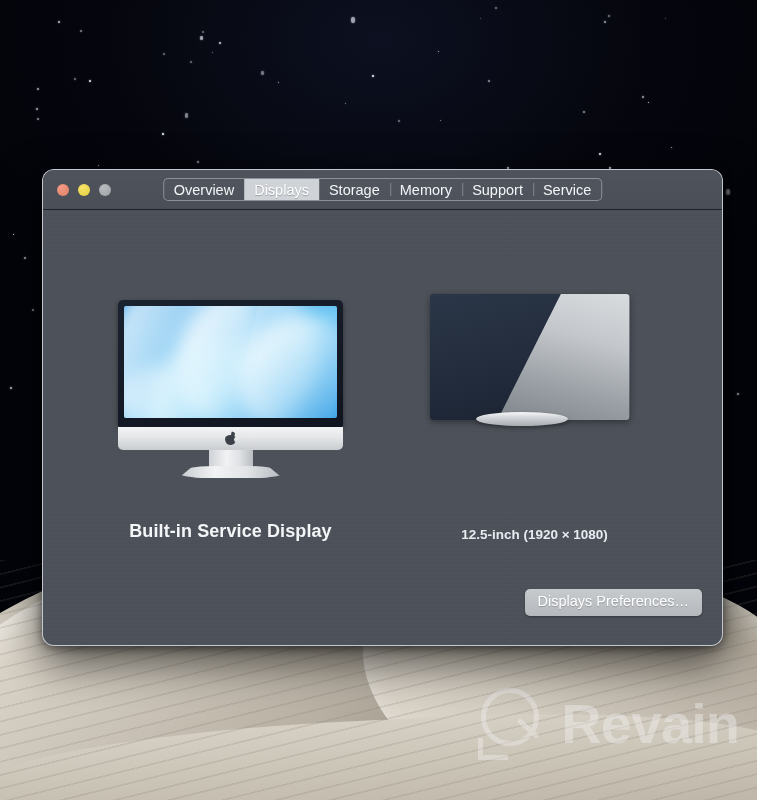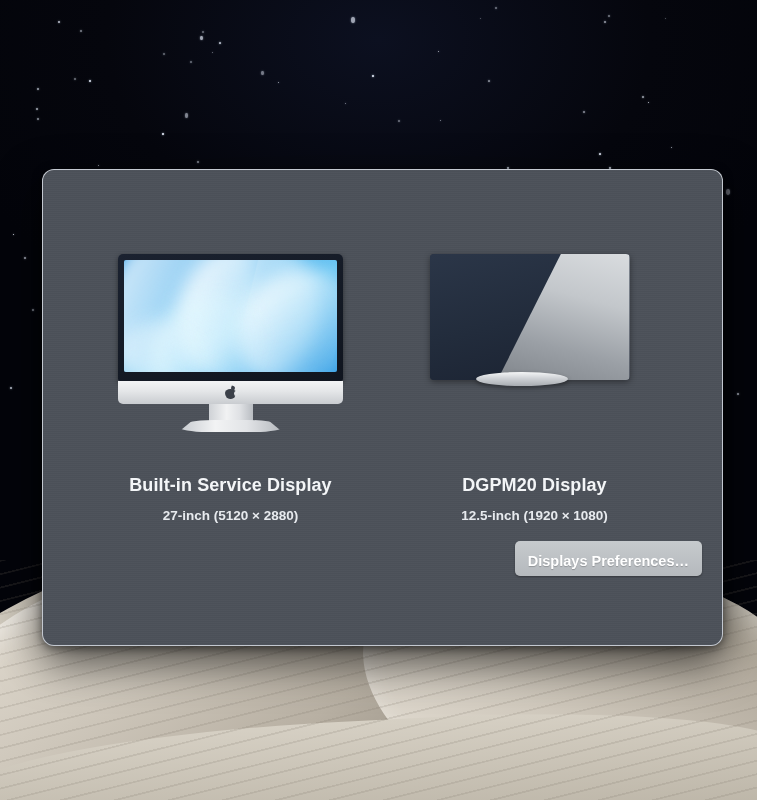--- a/index.html
+++ b/index.html
@@ -279,29 +279,28 @@
   }
   .cell-sub{
     margin-top:12px; font-size:13.5px; font-weight:bold; color:#e7eaee;
     text-align:center;
   }
   .imac-labels{ margin-top:44px; }
   .ext-labels{ margin-top:76px; }
 
   .prefs-btn{
     position:absolute; right:20px; bottom:30px;
-    padding:12px 13px 7px;
+    padding:4px 13px 7px;
     background:linear-gradient(#c6cacd,#b5b9bd);
     border:none; border-radius:5px;
     font-family:"Liberation Sans", sans-serif;
     font-size:14.5px; color:#ffffff;
     text-shadow:0 1px 1px rgba(0,0,0,.22);
     box-shadow:0 1px 2px rgba(0,0,0,.35);
     cursor:default;
-    font-weight:bold;
   }
 </style>
 </head>
 <body>
 
 <div id="screen">
 
   <div class="wallpaper">
     <div class="stars" id="stars">
         <div class="star" style="width: 1.6px; height: 1.6px; left: 323px; top: 545px; opacity: 0.81;"></div>
@@ -504,26 +503,51 @@
           </div>
       </div>
 
       <div class="rockleft2"></div>
       <div class="rockright2"></div>
       <div class="rockleft"></div>
       <div class="rockright"></div>
       <div class="rockbase"></div>
       <div class="rockstriae"></div>
 
+      <div class="watermark">
+        <div class="wm-mark">
+          <div class="wm-ring"></div>
+          <div class="wm-tail"></div>
+          <div class="wm-foot"></div>
+          <div class="wm-foot2"></div>
+        </div>
+        <div class="wm-text">Revain</div>
+      </div>
     </div>
   </div>
 
   <div class="window">
     <div class="win-noise"></div>
 
+    <div class="titlebar">
+      <div class="lights">
+        <div class="light red"></div>
+        <div class="light yellow"></div>
+        <div class="light gray"></div>
+      </div>
+
+      <div class="segmented">
+        <div class="seg">Overview</div>
+        <div class="seg active">Displays</div>
+        <div class="seg">Storage</div>
+        <div class="seg">Memory</div>
+        <div class="seg">Support</div>
+        <div class="seg">Service</div>
+      </div>
+    </div>
 
     <div class="content">
       <div class="displays-row">
 
         <div class="display-cell">
           <div class="imac">
             <div class="imac-bezel"></div>
             <div class="imac-screen">
               <div class="aurora a1"></div>
               <div class="aurora a2"></div>
@@ -537,34 +561,32 @@
                 <div class="body"></div>
                   <div class="bite"></div>
                   <div class="leaf"></div>
               </div>
             </div>
             <div class="imac-neck"></div>
             <div class="imac-foot"></div>
           </div>
           <div class="imac-labels">
             <div class="cell-title">Built-in Service Display</div>
-            <div class="cell-sub">27-inch (5120 × 2880)</div>
           </div>
         </div>
 
         <div class="display-cell">
           <div class="extdisp">
             <div class="ext-panel">
               <div class="ext-dark"></div>
               <div class="ext-glare"></div>
             </div>
             <div class="ext-base"></div>
           </div>
           <div class="ext-labels">
-            <div class="cell-title">DGPM20 Display</div>
             <div class="cell-sub">12.5-inch (1920 × 1080)</div>
           </div>
         </div>
 
       </div>
 
       <button class="prefs-btn">Displays Preferences…</button>
     </div>
   </div>
 

